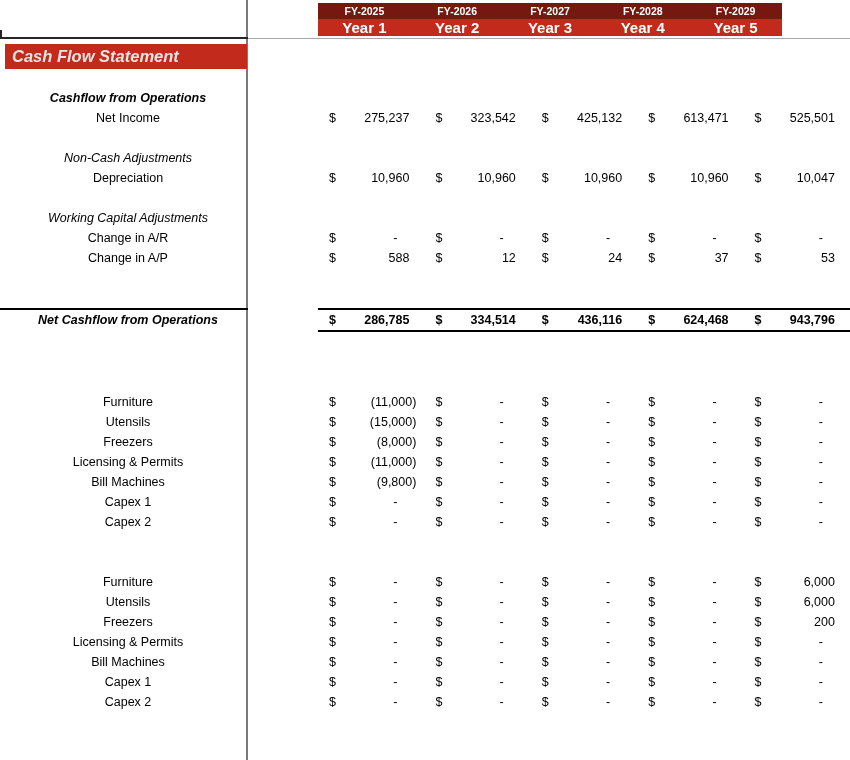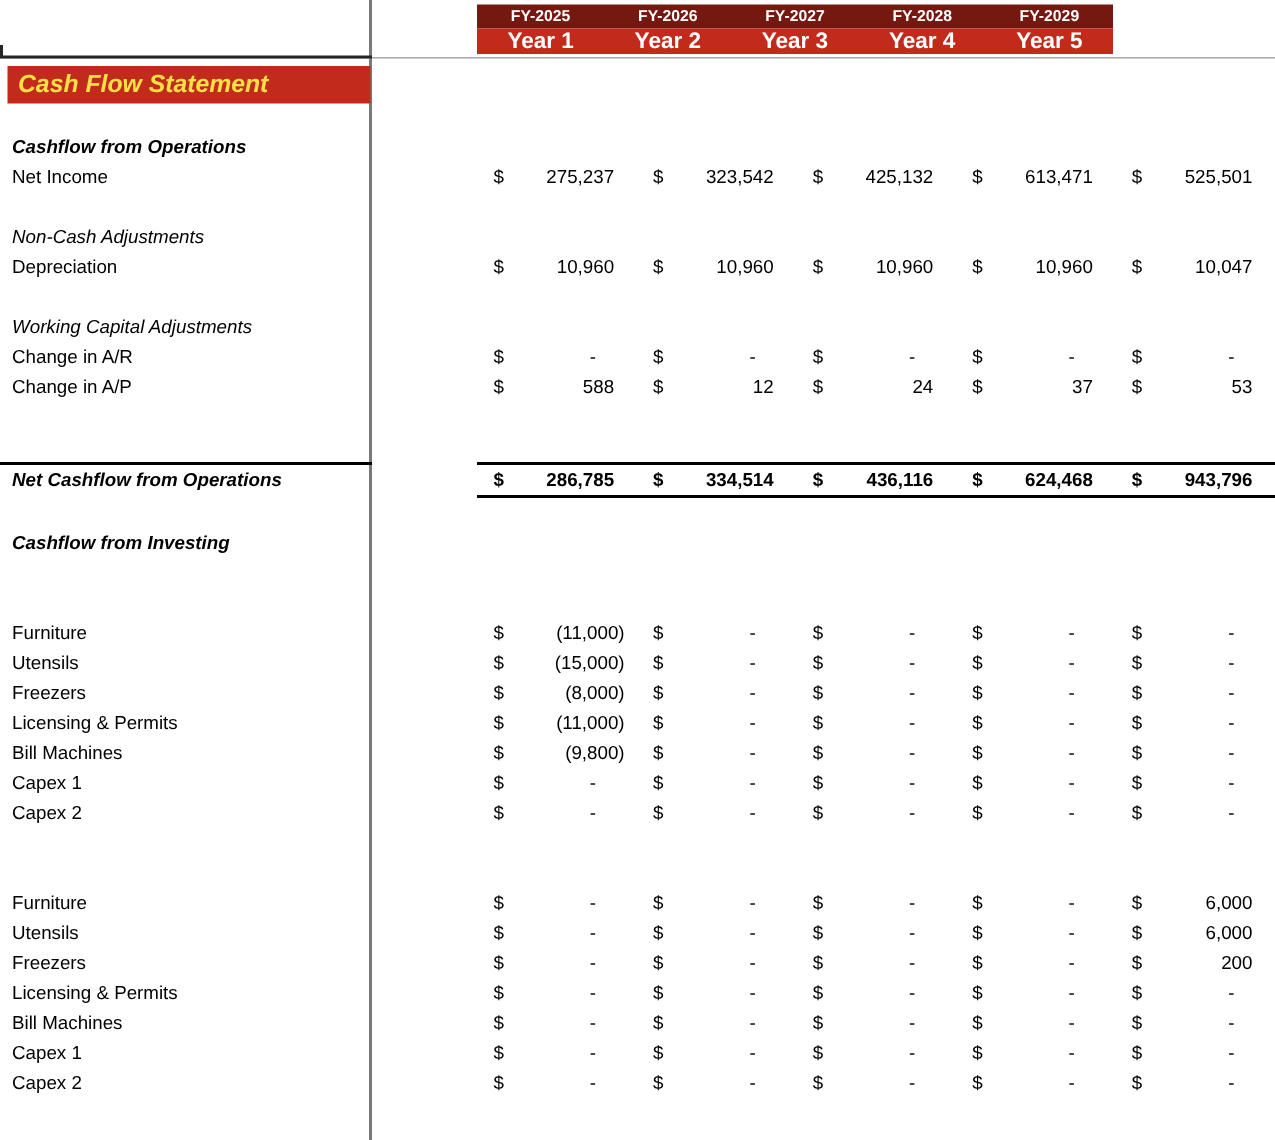--- a/index.html
+++ b/index.html
@@ -8,40 +8,40 @@
     --grid-gray:#a6a6a6;
     --divider-gray:#7a7a7a;
     --border-dark:#262626;
   }
   *{box-sizing:border-box;margin:0;padding:0;}
   html,body{width:850px;height:760px;background:#ffffff;}
   body{font-family:"Liberation Sans",sans-serif;color:#000;}
   .sheet{position:relative;width:850px;height:760px;overflow:hidden;background:#fff;}
 
   
-  .band{position:absolute;left:318px;width:424px;display:flex;}
+  .band{position:absolute;left:318px;width:464px;display:flex;}
   .band-dark{top:3px;height:16px;background:var(--dark-red);}
   .band-red{top:19px;height:17px;background:var(--red);}
   .hcell{flex:1;color:#fff;font-weight:bold;text-align:center;white-space:nowrap;}
   .hcell.fy{font-size:10.5px;line-height:16px;}
   .hcell.yr{font-size:15px;line-height:17px;}
 
   
   .grid-hline{position:absolute;left:0;top:38px;width:850px;height:1px;background:var(--grid-gray);}
   .grid-hline-left{position:absolute;left:0;top:37px;width:248px;height:2px;background:var(--border-dark);}
   .divider{position:absolute;left:246px;top:0;width:1.5px;height:760px;background:var(--divider-gray);}
   .corner-tick{position:absolute;left:0;top:30px;width:2px;height:8px;background:var(--border-dark);}
 
   
   .title-bar{position:absolute;left:5px;top:44px;width:242px;height:25px;background:var(--red);
-    color:#fde047;font-weight:bold;font-style:italic;font-size:16.5px;line-height:25px;padding-left:7px;white-space:nowrap;}
+    color:#e5e5e5;font-weight:bold;font-style:italic;font-size:16.5px;line-height:25px;padding-left:7px;white-space:nowrap;}
 
   
   .rows{position:absolute;left:0;top:88px;width:850px;}
-  .row{display:flex;height:20px;line-height:20px;font-size:12.5px;}
+  .row{display:flex;height:20px;line-height:20px;font-size:12.5px;text-align:center;}
   .row.spacer{height:20px;}
   .label{width:248px;padding-left:8px;white-space:nowrap;overflow:hidden;}
   .gap{width:70px;}
   .vals{width:532px;display:flex;}
   .vcell{width:106.4px;display:flex;justify-content:space-between;padding-left:11px;padding-right:15px;white-space:nowrap;}
   .vcell.neg{padding-right:8px;}
   .vcell.dash{padding-right:27px;}
 
   .row.section_bold_italic .label{font-weight:bold;font-style:italic;}
   .row.section_underline .label{font-style:italic;}
@@ -217,24 +217,20 @@
             <span class="cur">$</span>
             <span class="num">624,468</span>
           </div>
           <div class="vcell">
             <span class="cur">$</span>
             <span class="num">943,796</span>
           </div>
         </div>
       </div>
       <div class="row spacer"></div>
-      <div class="row section_bold_italic">
-        <div class="label">Cashflow from Investing</div>
-        <div class="gap"></div>
-      </div>
       <div class="row spacer"></div>
       <div class="row section_bold">
         <div class="label">CAPEX</div>
         <div class="gap"></div>
       </div>
       <div class="row data">
         <div class="label">Furniture</div>
         <div class="gap"></div>
         <div class="vals">
           <div class="vcell neg">

